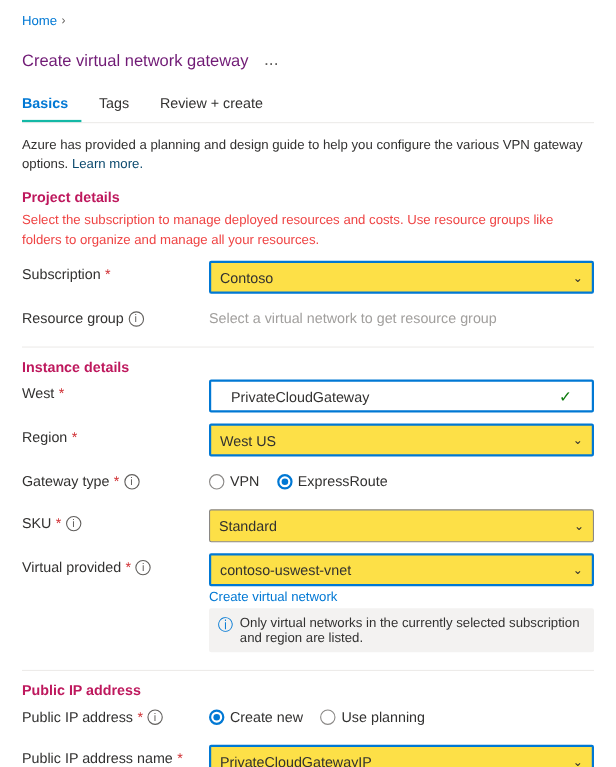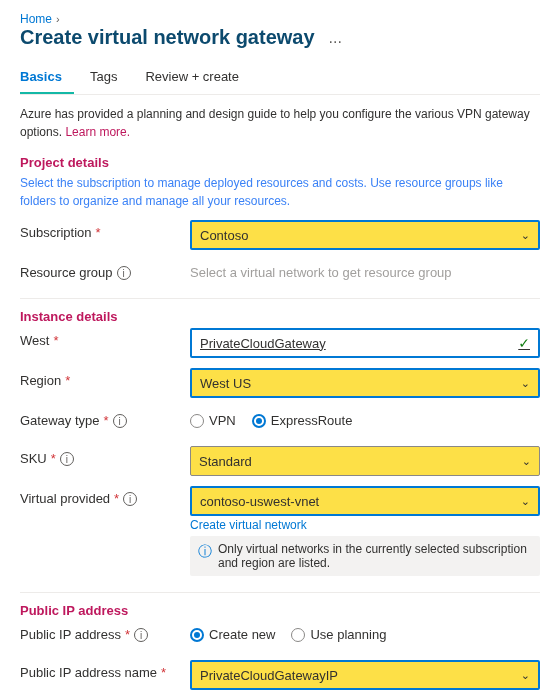--- a/index.html
+++ b/index.html
@@ -12,36 +12,36 @@
       min-height: 697px;
     }
     .page-container {
       padding: 12px 20px 16px 20px;
     }
     .breadcrumb {
       display: flex;
       align-items: center;
       font-size: 12px;
       color: #0078d4;
-      margin-bottom: 0;
+      margin-bottom: 18px;
     }
     .breadcrumb-sep {
       color: #605e5c;
       margin: 0 4px;
       font-size: 11px;
     }
     .page-header {
       display: flex;
       align-items: center;
       margin-bottom: 12px;
     }
     .page-title {
-      font-size: 20px;
-      font-weight: 700;
-      color: #0c4a6e;
+      font-size: 15px;
+      font-weight: 400;
+      color: #701a75;
       margin-right: 8px;
     }
     .ellipsis-btn {
       color: #605e5c;
       font-size: 16px;
       cursor: pointer;
       padding: 2px 6px;
       border: none;
       background: none;
     }
@@ -76,21 +76,21 @@
     }
     .section-title {
       font-size: 13px;
       font-weight: 700;
       color: #be185d;
       margin-bottom: 4px;
       margin-top: 4px;
     }
     .section-desc {
       font-size: 12px;
-      color: #3b82f6;
+      color: #ef4444;
       margin-bottom: 10px;
       line-height: 1.5;
     }
     .form-row {
       display: flex;
       align-items: flex-start;
       margin-bottom: 10px;
       min-height: 28px;
     }
     .form-label {
@@ -141,28 +141,27 @@
       border-width: 2px;
     }
     .select-box .chevron {
       color: #323130;
       font-size: 11px;
     }
     .text-input {
       border: 1px solid #8a8886;
       border-radius: 2px;
       height: 30px;
-      padding: 0 8px;
+      padding: 0 18px;
       font-size: 13px;
       color: #323130;
       background: #fff;
       display: flex;
       align-items: center;
       justify-content: space-between;
-      text-decoration: underline;
     }
     .text-input.valid {
       border-color: #0078d4;
       border-width: 2px;
     }
     .checkmark {
       color: #107c10;
       font-size: 14px;
     }
     .placeholder-text {
@@ -289,21 +288,21 @@
   </div>
 
   <div class="tabs">
     <a class="tab active">Basics</a>
     <a class="tab">Tags</a>
     <a class="tab">Review + create</a>
   </div>
 
   <div class="info-bar">
     <span>Azure has provided a planning and design guide to help you configure the various VPN gateway options.</span>
-    <a style="color:#be185d;text-decoration:none;">Learn more.</a>
+    <a style="color:#0c4a6e;text-decoration:none;">Learn more.</a>
   </div>
 
   <div>
     <div class="section-title">Project details</div>
     <div class="section-desc">Select the subscription to manage deployed resources and costs. Use resource groups like folders to organize and manage all your resources.</div>
 
     <div class="form-row">
       <div class="form-label">
         <span>Subscription</span>
         <span class="required-star">*</span>

